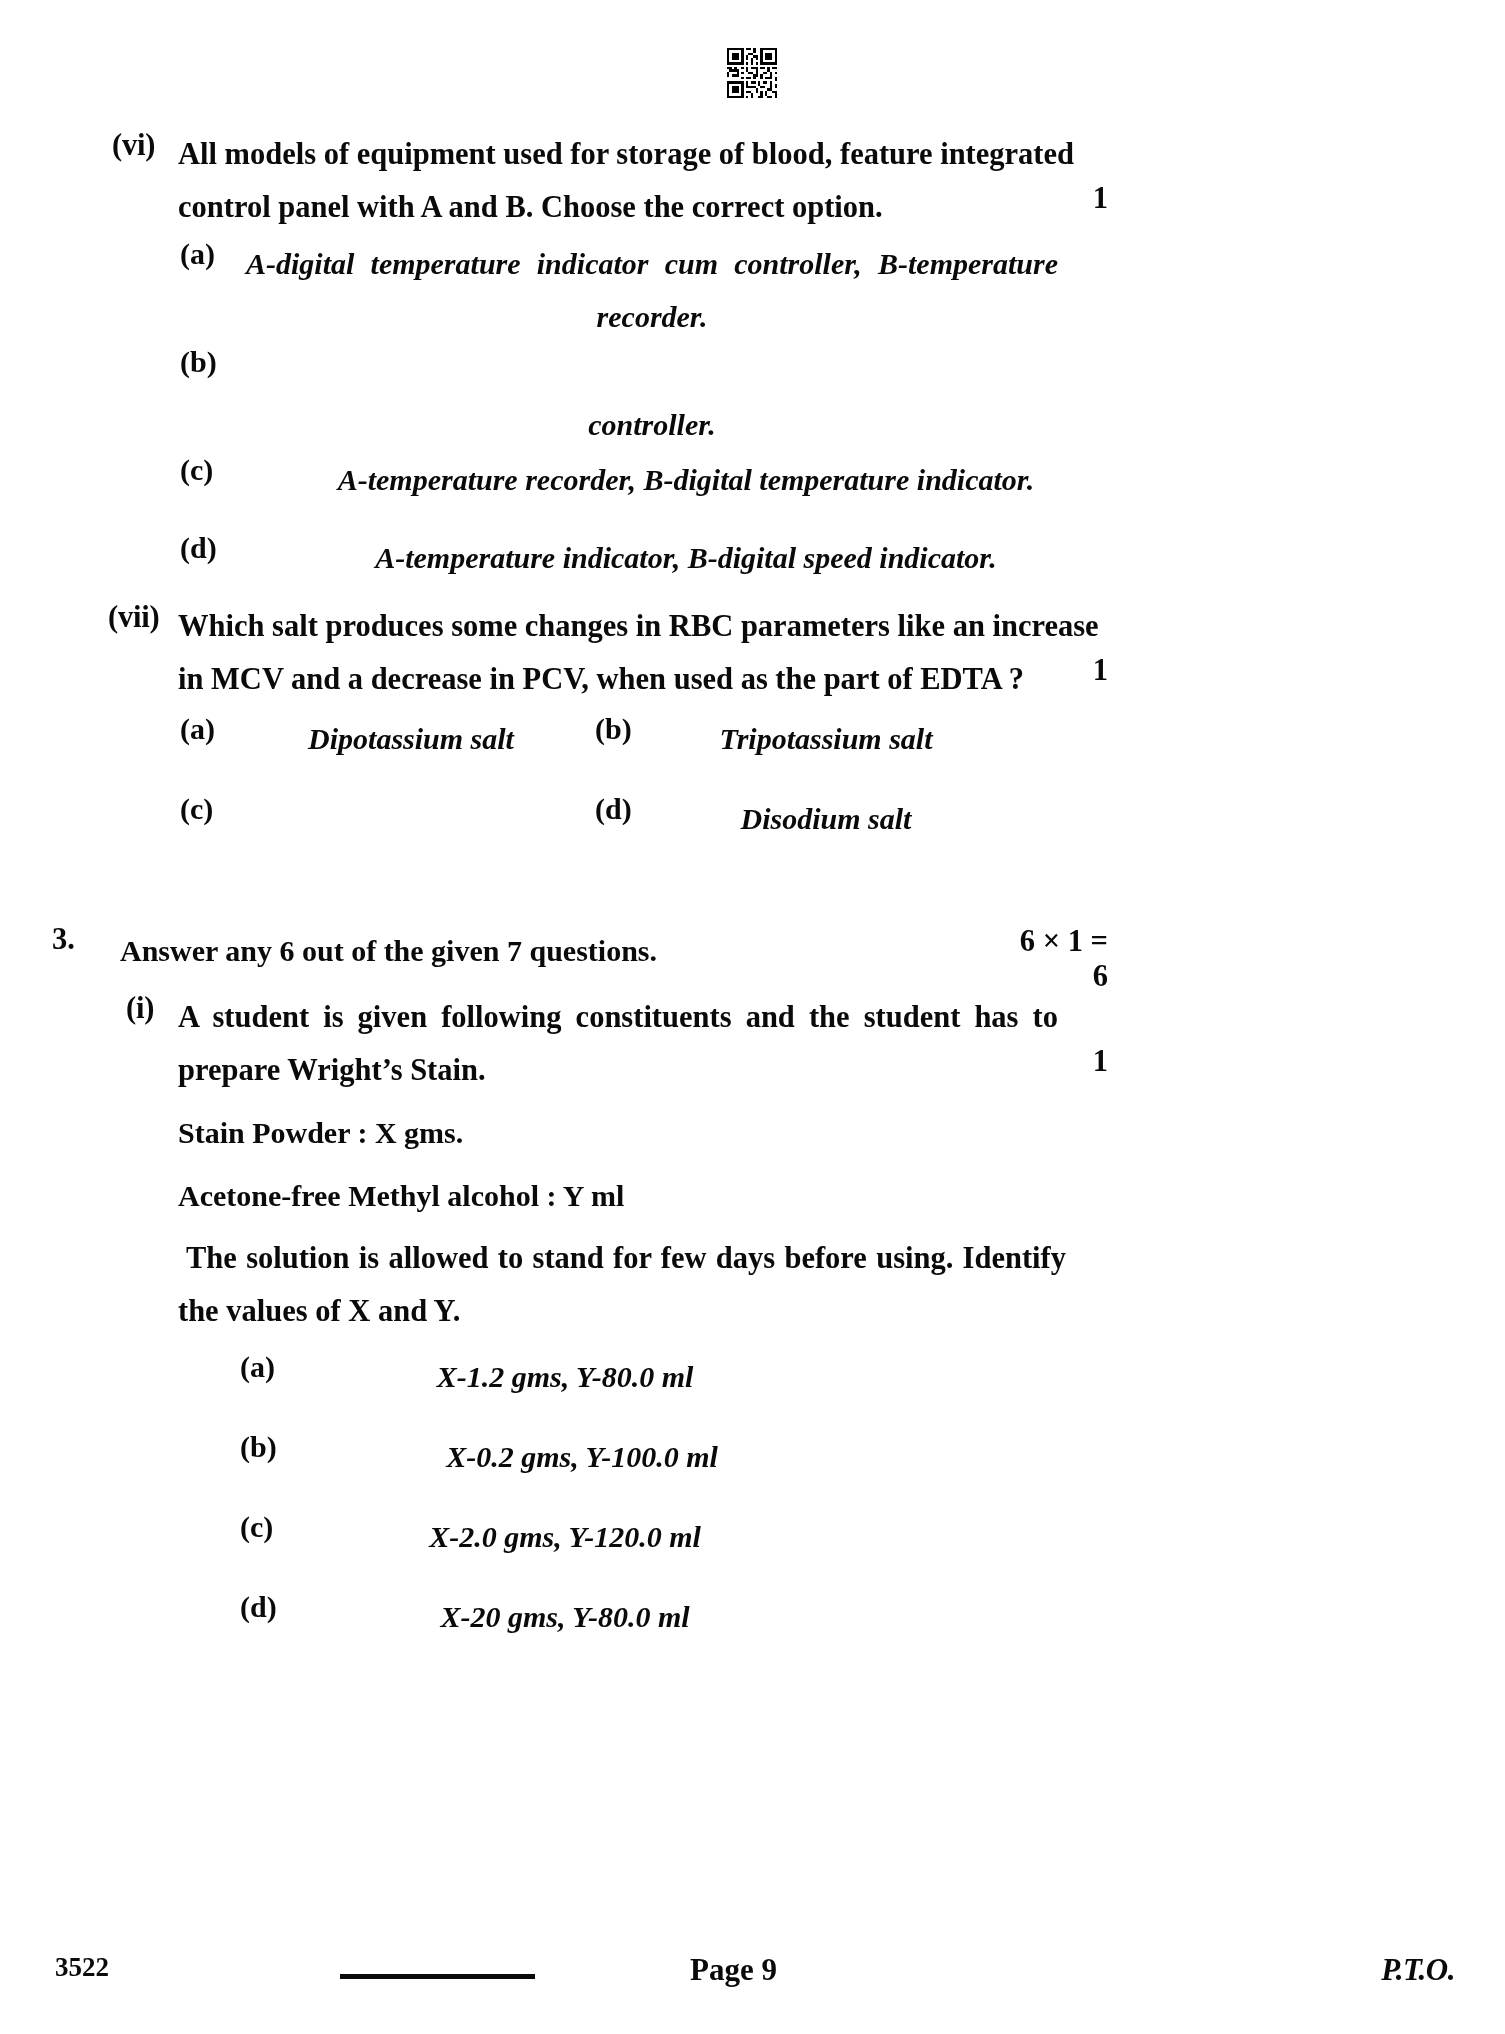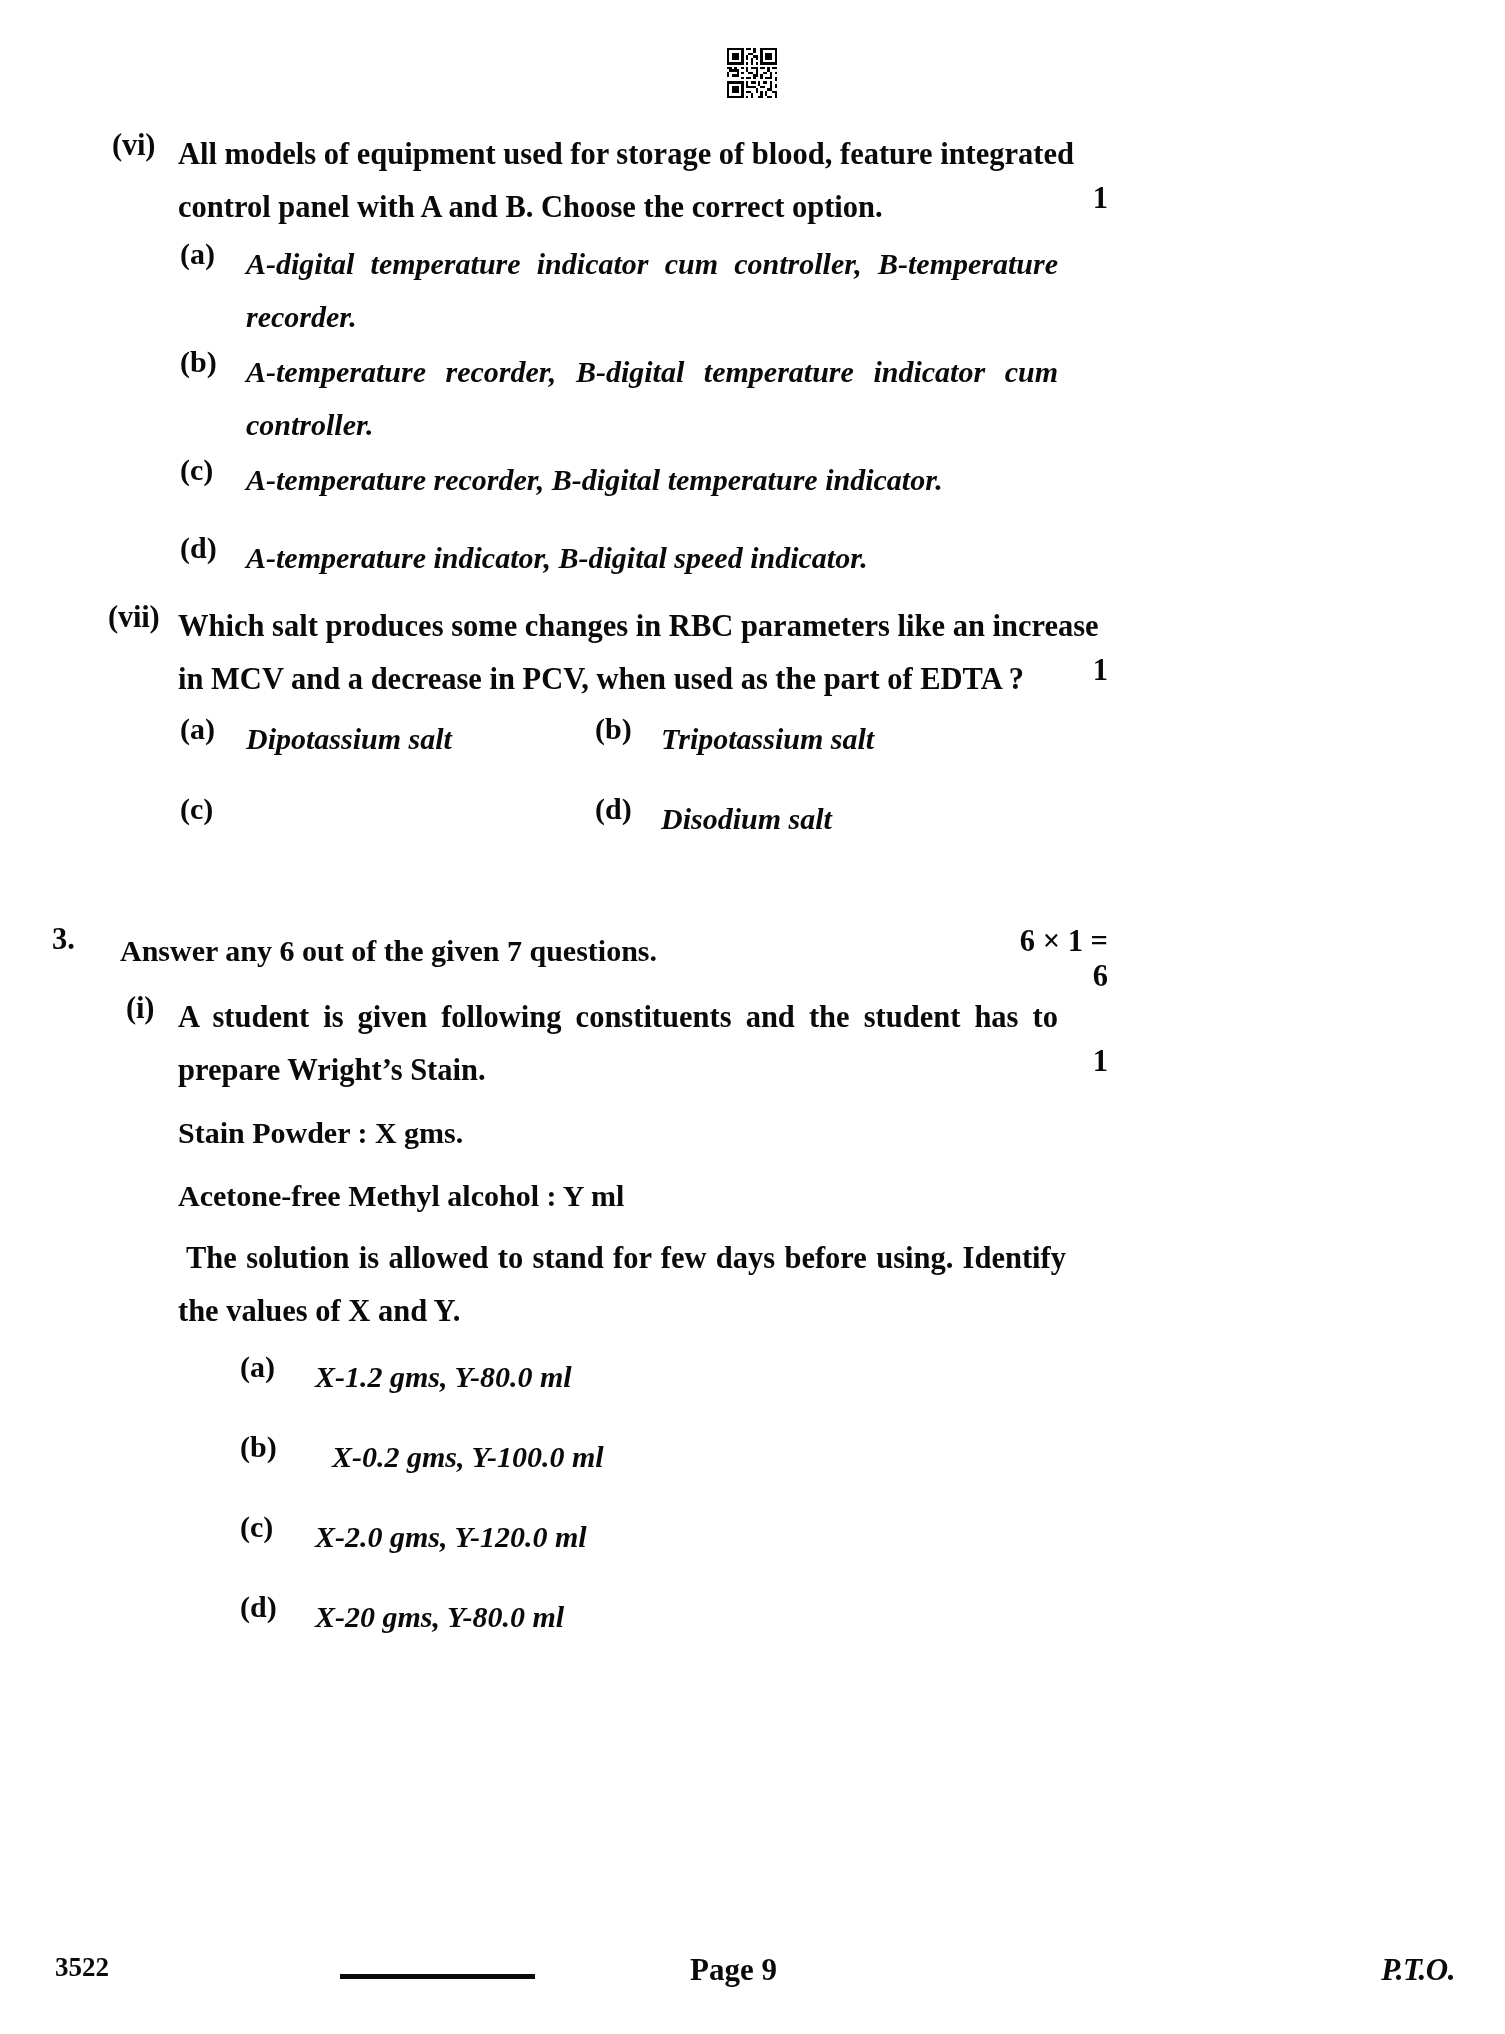--- a/index.html
+++ b/index.html
@@ -73,21 +73,21 @@
     font-size: 30px;
   }
   .opt-text {
     position: absolute;
     font-weight: bold;
     font-size: 30px;
     line-height: 53px;
     text-align: justify;
     font-style: italic;
   }
-  .opt-text.nojust { text-align: left; }
+  .opt-text.nojust { text-align: center; }
 
   .plain {
     position: absolute;
     font-weight: bold;
     font-size: 30px;
     line-height: 53px;
   }
   .jline {
     display: block;
     text-align: justify;
@@ -229,23 +229,20 @@
   <div class="q-body nojust" style="left:178px; top:181px; width:880px;">control panel with A and B. Choose the correct option.</div>
   <div class="marks" style="left:1040px; top:181px; width:68px;">1</div>
 
   <div class="opt-label" style="left:180px; top:237px;">(a)</div>
   <div class="opt-text" style="left:246px; top:237px; width:812px;">
     <span class="jline">A-digital temperature indicator cum controller, B-temperature</span>
   </div>
   <div class="opt-text nojust" style="left:246px; top:290px; width:812px;">recorder.</div>
 
   <div class="opt-label" style="left:180px; top:345px;">(b)</div>
-  <div class="opt-text" style="left:246px; top:345px; width:812px;">
-    <span class="jline">A-temperature recorder, B-digital temperature indicator cum</span>
-  </div>
   <div class="opt-text nojust" style="left:246px; top:398px; width:812px;">controller.</div>
 
   <div class="opt-label" style="left:180px; top:453px;">(c)</div>
   <div class="opt-text nojust" style="left:246px; top:453px; width:880px;">A-temperature recorder, B-digital temperature indicator.</div>
 
   <div class="opt-label" style="left:180px; top:531px;">(d)</div>
   <div class="opt-text nojust" style="left:246px; top:531px; width:880px;">A-temperature indicator, B-digital speed indicator.</div>
 
   <div class="q-roman" style="left:108px; top:600px;">(vii)</div>
 

